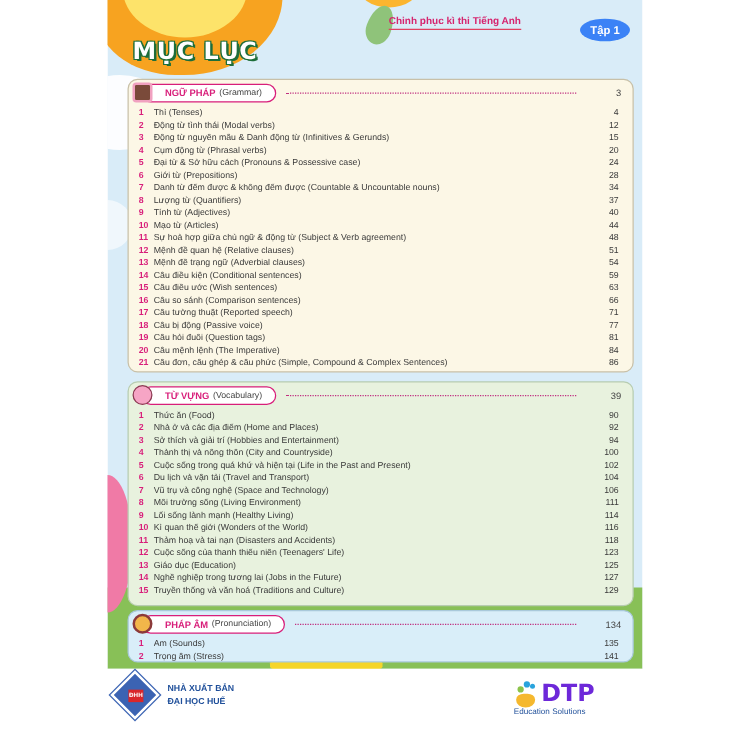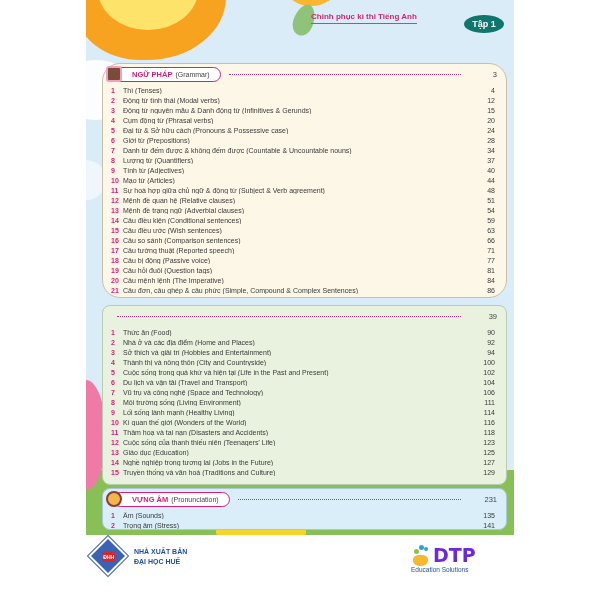--- a/index.html
+++ b/index.html
@@ -39,35 +39,35 @@
     color: #ffffff; letter-spacing: 0.5px;
     text-shadow: -1px -1px 0 #1e6e3a, 1px -1px 0 #1e6e3a, -1px 1px 0 #1e6e3a, 1px 1px 0 #1e6e3a, 2px 2px 0 #1e6e3a;
     font-family: "DejaVu Sans", sans-serif;
   }
   .subtitle {
     position: absolute; left: 225px; top: 12px; font-size: 8px; color: #d6246e;
     font-weight: bold; padding-bottom: 2px; border-bottom: 1.5px solid #e04060;
   }
   .tap-badge {
     position: absolute; left: 378px; top: 15px; width: 40px; height: 18px;
-    background: #0f766e; border-radius: 50%; color: #ffffff; font-size: 9px;
+    background: #3b82f6; border-radius: 50%; color: #ffffff; font-size: 9px;
     font-weight: bold; text-align: center; line-height: 18px;
   }
   .main-title {
     position: absolute; left: 212px; top: 33px; font-size: 23px; font-weight: bold;
     color: #e01e8c; letter-spacing: 1px;
     text-shadow: 1px 1px 0 #ffffff, 2px 2px 0 #1f4f9a;
     font-family: "DejaVu Sans", sans-serif;
   }
 
   .section {
     position: absolute; left: 16px; width: 405px; border-radius: 8px;
     border: 1px solid #c8c0a8;
   }
-  .sec-grammar { top: 63px; height: 235px; background: #fcf7e6; border-radius: 18px; }
+  .sec-grammar { top: 63px; height: 235px; background: #fcf7e6; }
   .sec-vocab { top: 305px; height: 180px; background: #e8f2de; border-color: #b7ccb0; }
   .sec-pron { top: 488px; height: 42px; background: #d9eef9; border-color: #a9c9db; }
 
   .sec-header {
     position: absolute; left: 6px; top: 2px; height: 16px; width: 396px;
     display: flex; align-items: center;
   }
   .sec-pill {
     display: flex; align-items: center; height: 15px; padding: 0 10px 0 18px;
     border: 1.5px solid #d81e7a; border-radius: 9px; background: #ffffff;
@@ -141,20 +141,21 @@
   <div class="cloud" style="left:-30px;top:60px;width:80px;height:60px;"></div>
   <div class="cloud" style="left:-20px;top:160px;width:40px;height:40px;opacity:0.6;"></div>
   <div class="flower-big"></div>
   <div class="flower-big-inner"></div>
   <div class="flower-small"></div>
   <div class="leaf"></div>
   <div class="ground"></div>
   <div class="ground-yellow"></div>
   <div class="flower-pink"></div>
 
+  <div class="title-muc-luc">MỤC LỤC</div>
   <div class="subtitle">Chinh phục kì thi Tiếng Anh</div>
   <div class="tap-badge">Tập 1</div>
 
   <div class="section sec-grammar">
     <div class="sec-header">
       <div class="sec-pill">
         <span class="sec-icon icon-book"></span>
         <span class="sec-title">NGỮ PHÁP</span>
         <span class="sec-sub">(Grammar)</span>
       </div>
@@ -265,20 +266,25 @@
       <div class="row">
           <span class="row-num">21</span>
           <span class="row-label">Câu đơn, câu ghép &amp; câu phức (Simple, Compound &amp; Complex Sentences)</span>
           <span class="row-page">86</span>
         </div>
     </div>
   </div>
 
   <div class="section sec-vocab">
     <div class="sec-header">
+      <div class="sec-pill">
+        <span class="sec-icon icon-apple"></span>
+        <span class="sec-title">TỪ VỰNG</span>
+        <span class="sec-sub">(Vocabulary)</span>
+      </div>
       <div class="sec-dots"></div>
       <span class="sec-page">39</span>
     </div>
     <div class="rows">
       <div class="row">
           <span class="row-num">1</span>
           <span class="row-label">Thức ăn (Food)</span>
           <span class="row-page">90</span>
         </div>
       <div class="row">
@@ -351,25 +357,25 @@
           <span class="row-label">Truyền thống và văn hoá (Traditions and Culture)</span>
           <span class="row-page">129</span>
         </div>
     </div>
   </div>
 
   <div class="section sec-pron">
     <div class="sec-header">
       <div class="sec-pill">
         <span class="sec-icon icon-ear"></span>
-        <span class="sec-title">VỰNG ÂM</span>
+        <span class="sec-title">PHÁP ÂM</span>
         <span class="sec-sub">(Pronunciation)</span>
       </div>
       <div class="sec-dots"></div>
-      <span class="sec-page">231</span>
+      <span class="sec-page">134</span>
     </div>
     <div class="rows">
       <div class="row">
           <span class="row-num">1</span>
           <span class="row-label">Âm (Sounds)</span>
           <span class="row-page">135</span>
         </div>
       <div class="row">
           <span class="row-num">2</span>
           <span class="row-label">Trọng âm (Stress)</span>

